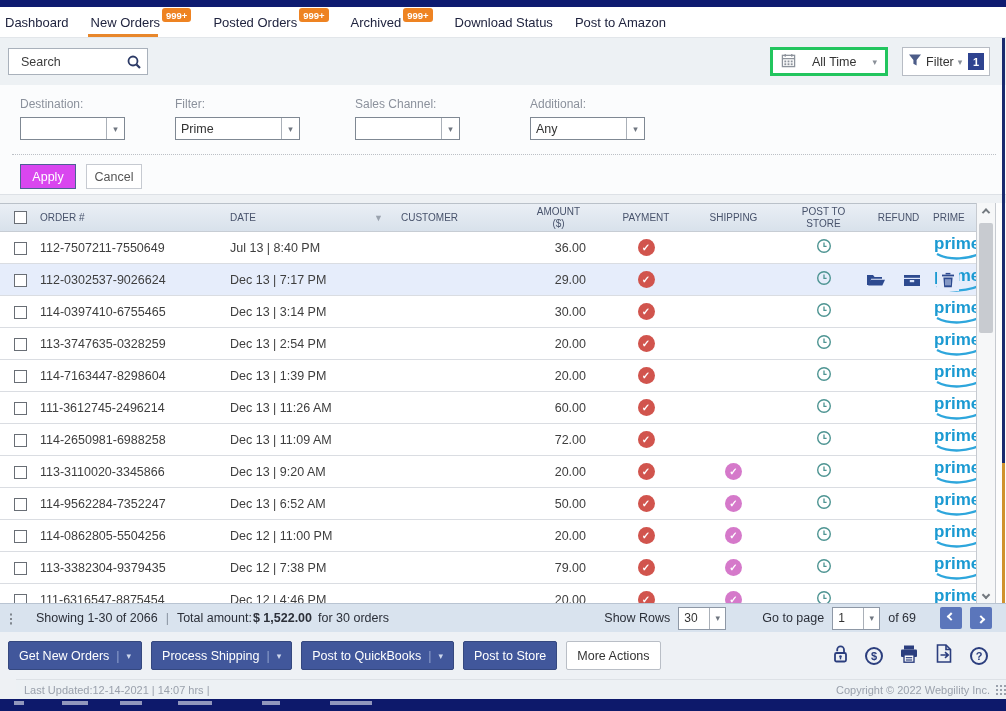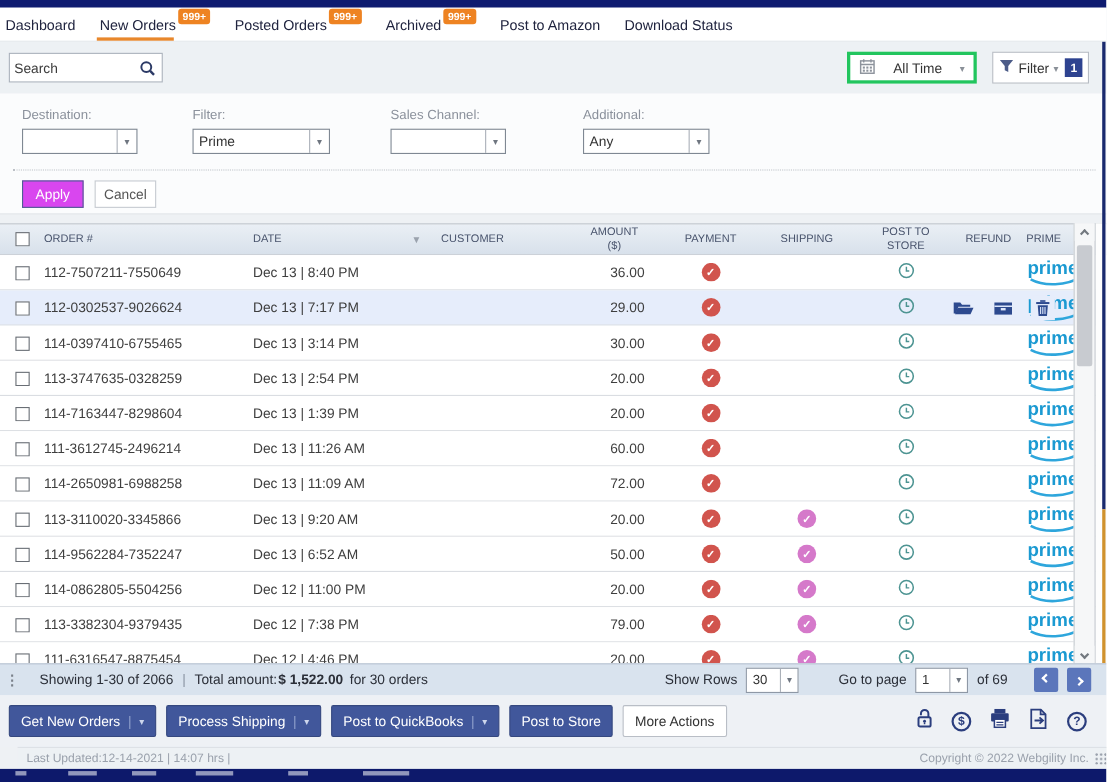--- a/index.html
+++ b/index.html
@@ -14,21 +14,21 @@
   
   .nav { position:absolute; top:7px; left:0; width:100%; height:31px; background:#fff; display:flex; align-items:stretch; border-bottom:1px solid #e2e6ea; }
   .tab { position:relative; display:flex; align-items:center; padding:0 11px; font-size:13px; color:#20243f; cursor:pointer; white-space:nowrap; }
   .tab:first-child { padding-left:5px; }
   .badge { background:#ee8322; color:#fff; font-size:9.5px; font-weight:bold; padding:1.5px 4px; border-radius:3px; position:relative; top:-7px; margin-left:2px; }
   .tab.active .underline { position:absolute; left:8px; right:44px; bottom:0; height:3px; background:#e8872b; }
 
   
   .toolbar { position:absolute; top:38px; left:0; width:100%; height:47px; background:#edf1f4; }
   .searchbox { position:absolute; left:8px; top:10px; width:140px; height:27px; background:#fff; border:1px solid #a9b1bb; display:flex; align-items:center; }
-  .searchbox input { flex:1; border:none; outline:none; font-family:"Liberation Sans",sans-serif; font-size:12.5px; color:#333; padding:0 4px; min-width:0; background:transparent; }
+  .searchbox input { flex:1; border:none; outline:none; font-family:"Liberation Sans",sans-serif; font-size:12.5px; color:#333; padding:0 12px; min-width:0; background:transparent; }
   .searchbox input::placeholder { color:#3c3c3c; opacity:1; }
   .searchbox .mag { margin-right:5px; display:flex; }
   .tool-right { position:absolute; right:16px; top:9px; display:flex; gap:14px; }
   .alltime { width:118px; height:29px; background:#fff; border:3px solid #22c55e; display:flex; align-items:center; padding:0 8px; gap:8px; font-size:12.5px; color:#333; }
   .alltime .lbl { flex:1; text-align:center; }
   .caret { color:#8a9098; font-size:9px; }
   .filterbtn { width:88px; height:29px; background:#fff; border:1px solid #b7bcc4; display:flex; align-items:center; padding:0 5px; gap:4px; font-size:12.5px; color:#333; }
   .fcount { background:#2e4390; color:#fff; font-size:11px; font-weight:bold; width:17px; height:17px; display:flex; align-items:center; justify-content:center; margin-left:2px; }
 
   
@@ -138,24 +138,24 @@
       </div>
     <div class="tab">
         <span>Posted Orders</span>
         <span class="badge">999+</span>
       </div>
     <div class="tab">
         <span>Archived</span>
         <span class="badge">999+</span>
       </div>
     <div class="tab">
+        <span>Download Status</span>
+      </div>
+    <div class="tab">
         <span>Post to Amazon</span>
-      </div>
-    <div class="tab">
-        <span>Download Status</span>
       </div>
   </nav>
 
   <div class="toolbar">
     <div class="searchbox">
       <input type="text" placeholder="Search" style="">
       <span class="mag">
         <svg width="16" height="16" viewBox="0 0 16 16">
             <circle cx="7" cy="7" r="4.5" fill="none" stroke="#2c3a66" stroke-width="1.8"></circle>
             <line x1="10.5" y1="10.5" x2="14" y2="14" stroke="#2c3a66" stroke-width="2.2"></line>
@@ -247,21 +247,21 @@
       <div class="c c-pay">PAYMENT</div>
       <div class="c c-ship">SHIPPING</div>
       <div class="c c-post"><span class="hdr-wrap2">POST TO STORE</span></div>
       <div class="c c-ref">REFUND</div>
       <div class="c c-prime">PRIME</div>
     </div>
     <div class="tbody">
         <div class="trow">
     <div class="c c-check"><span class="checkbox"></span></div>
     <div class="c c-order">112-7507211-7550649</div>
-    <div class="c c-date">Dec 13 | 8:40 PM</div>
+    <div class="c c-date">Jul 13 | 8:40 PM</div>
     <div class="c c-cust"></div>
     <div class="c c-amt">36.00</div>
     <div class="c c-pay"><span class="chk chk-pay">✓</span></div>
     <div class="c c-ship"></div>
     <div class="c c-post">
       <svg class="clock" width="16" height="16" viewBox="0 0 16 16">
               <circle cx="8" cy="8" r="6.3" fill="none" stroke="#4d9492" stroke-width="1.4"></circle>
               <path d="M8 4.6 V8.4 H10.6" fill="none" stroke="#4d9492" stroke-width="1.3"></path>
             </svg>
     </div>

